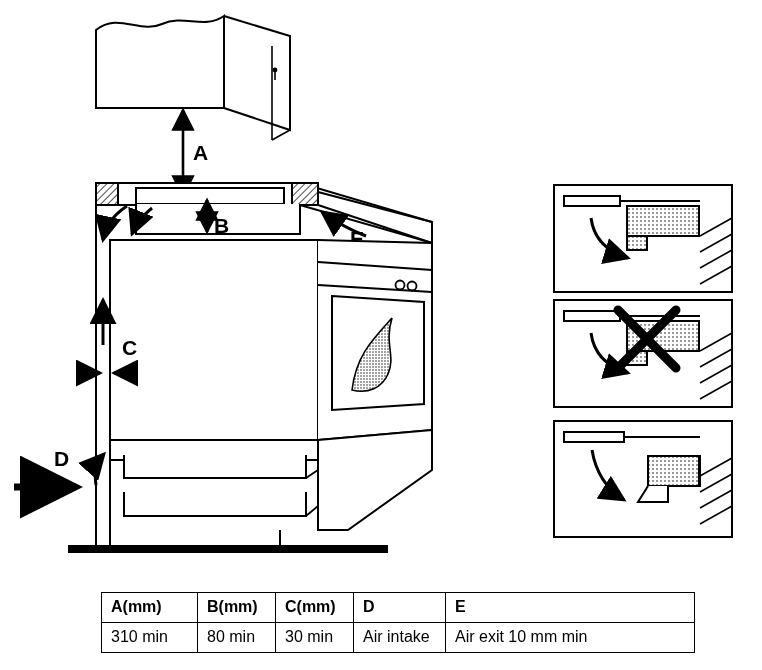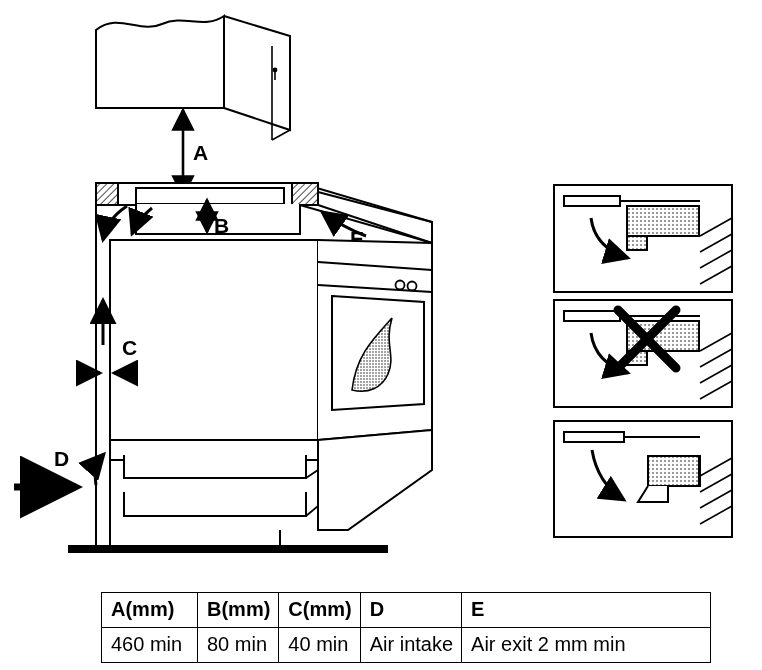--- a/index.html
+++ b/index.html
@@ -34,21 +34,21 @@
     font-size: 21px;
     font-family: "Liberation Sans", sans-serif;
   }
   
   #legend-table {
     position: absolute;
     left: 101px;
     top: 592px;
     border-collapse: collapse;
     font-family: "Liberation Sans", sans-serif;
-    font-size: 20px;
+    font-size: 16px;
     background: #ffffff;
   }
   #legend-table th,
   #legend-table td {
     border: 1px solid #000000;
     padding: 5px 8px 6px 9px;
     text-align: left;
     font-weight: normal;
     white-space: nowrap;
     height: 20px;
@@ -257,22 +257,22 @@
       <tr>
         <th class="col-a">A(mm)</th>
         <th class="col-b">B(mm)</th>
         <th class="col-c">C(mm)</th>
         <th class="col-d">D</th>
         <th class="col-e">E</th>
       </tr>
     </thead>
     <tbody>
       <tr>
-        <td>460 min</td>
+        <td>310 min</td>
         <td>80 min</td>
-        <td>40 min</td>
+        <td>30 min</td>
         <td>Air intake</td>
-        <td>Air exit 2 mm min</td>
+        <td>Air exit 10 mm min</td>
       </tr>
     </tbody>
   </table>
 
 </div>
 
 </body></html>

